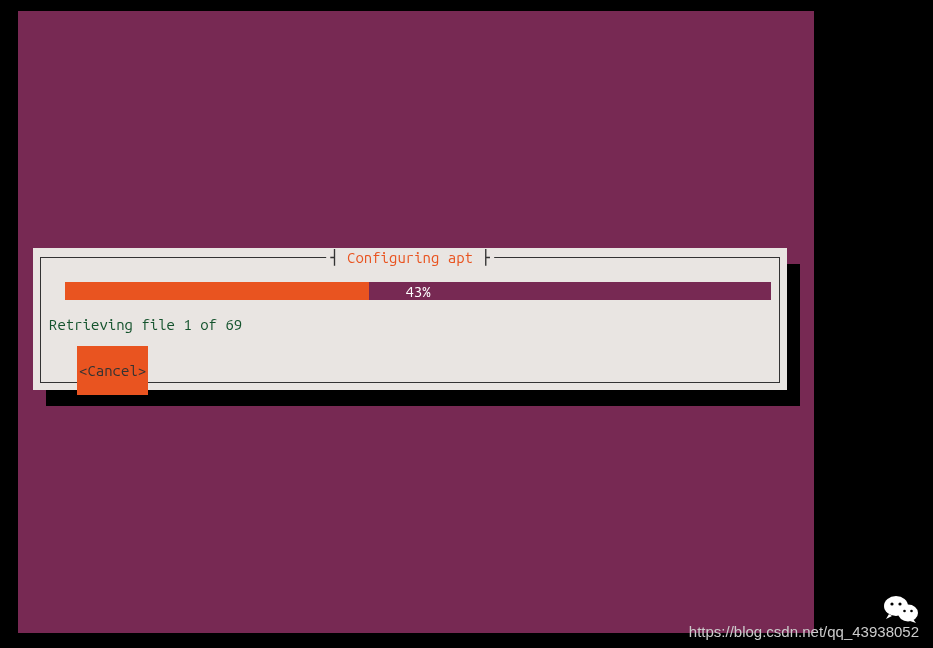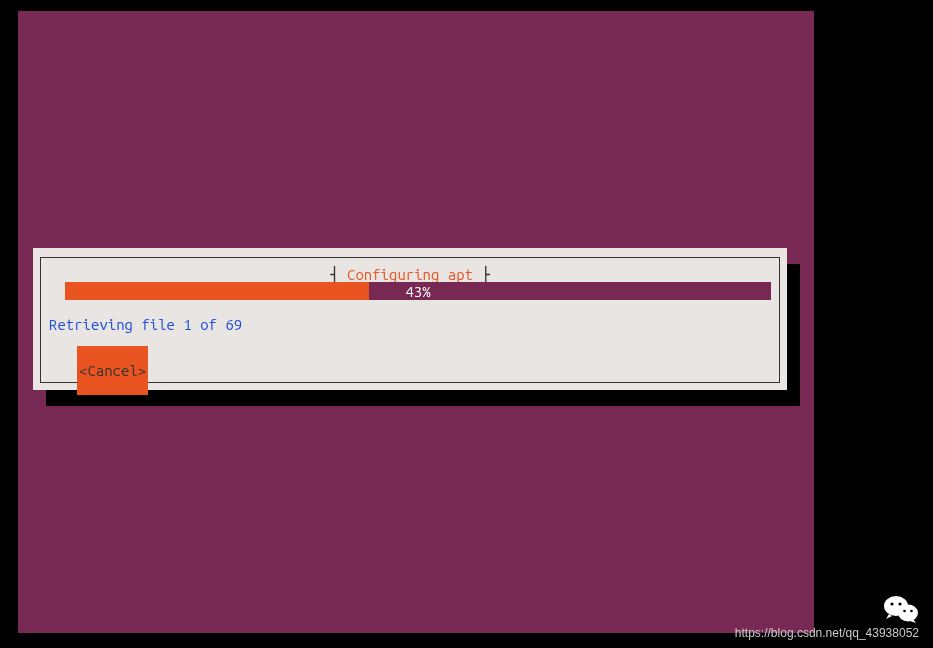--- a/index.html
+++ b/index.html
@@ -52,21 +52,20 @@
     .dialog-title {
       position: absolute;
       top: -9px;
       left: 50%;
       transform: translateX(-50%);
       background: #e9e5e2;
       padding: 0 4px;
       color: #e95420;
       font-family: "Ubuntu Mono", "DejaVu Sans Mono", monospace;
       white-space: nowrap;
-      margin-top: 17px;
     }
     .dialog-title::before {
       content: "┤ ";
       color: #333333;
     }
     .dialog-title::after {
       content: " ├";
       color: #333333;
     }
     .progress-bar {
@@ -91,21 +90,21 @@
       left: 50%;
       top: 50%;
       transform: translate(-50%, -50%);
       color: #ffffff;
       z-index: 2;
     }
     .status-text {
       position: absolute;
       top: 58px;
       left: 8px;
-      color: #1d4ed8;
+      color: #14532d;
     }
     .cancel-button {
       position: absolute;
       top: 88px;
       left: 36px;
       background: #e95420;
       color: #333333;
       padding: 16px 2px;
       cursor: pointer;
     }
@@ -130,21 +129,21 @@
       font-family: Arial, sans-serif;
       font-size: 22px;
       font-weight: 500;
     }
     .watermark-url {
       position: absolute;
       right: 14px;
       bottom: 8px;
       color: #cccccc;
       font-family: Arial, sans-serif;
-      font-size: 12px;
+      font-size: 15px;
     }
   </style>
 </head>
 <body>
 
 <div class="terminal-bg"></div>
 
 <div class="dialog-shadow"></div>
 
 <div class="dialog">

